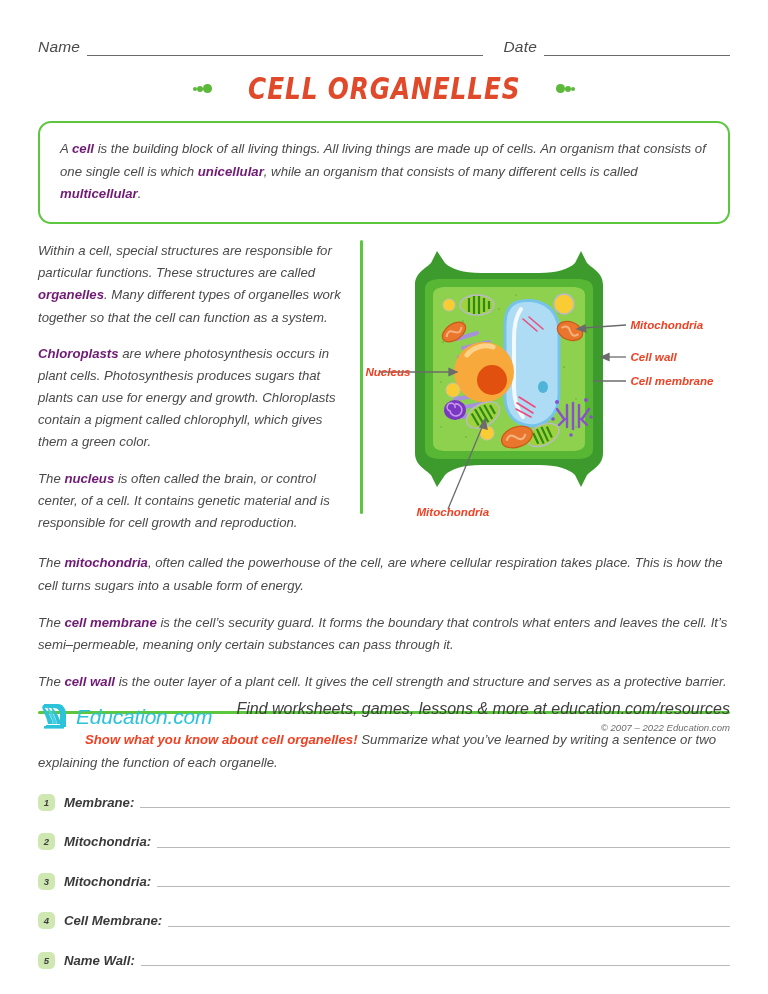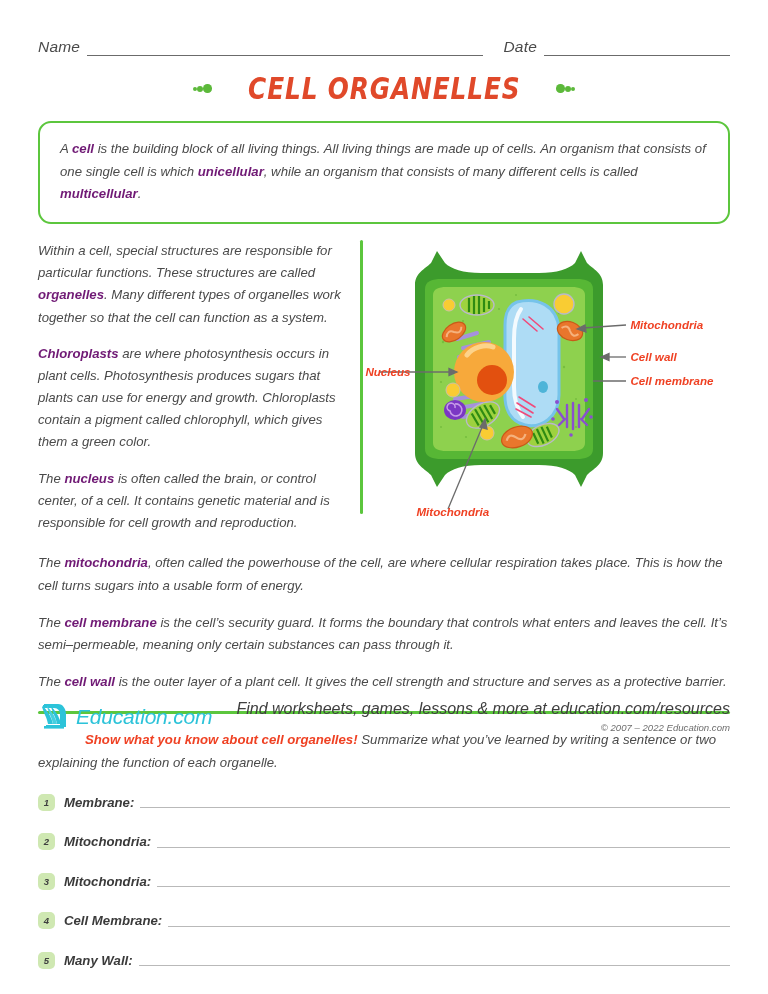--- a/index.html
+++ b/index.html
@@ -455,21 +455,21 @@
       <span class="ans-label">Mitochondria:</span>
       <span class="ans-line"></span>
     </div>
     <div class="ans-row">
       <span class="badge">4</span>
       <span class="ans-label">Cell Membrane:</span>
       <span class="ans-line"></span>
     </div>
     <div class="ans-row">
       <span class="badge">5</span>
-      <span class="ans-label">Many Wall:</span>
+      <span class="ans-label">Name Wall:</span>
       <span class="ans-line"></span>
     </div>
   </div>
 
   <div class="footer">
     <div class="logo">
       <svg width="34" height="34" viewBox="0 0 34 34">
         <path d="M6,4 L20,4 C25,4 28,9 28,14 L28,27 L24,27 L24,14 C24,10 22,7 18,7 L6,7 Z" fill="#2cc3d9"></path>
         <path d="M5,5 L17,5 C22,5 25,10 25,15 L25,28 L8,28 L8,25 L22,25 L22,15 C22,11 20,8 16,8 L5,8 Z" fill="#2cc3d9"></path>
         <path d="M5,6 C5,6 8,9 11,14 C14,19 15,24 15,24 L10,24 C10,24 9,19 7,15 C5.5,11 4,7 4,7 Z" fill="#2cc3d9"></path>

